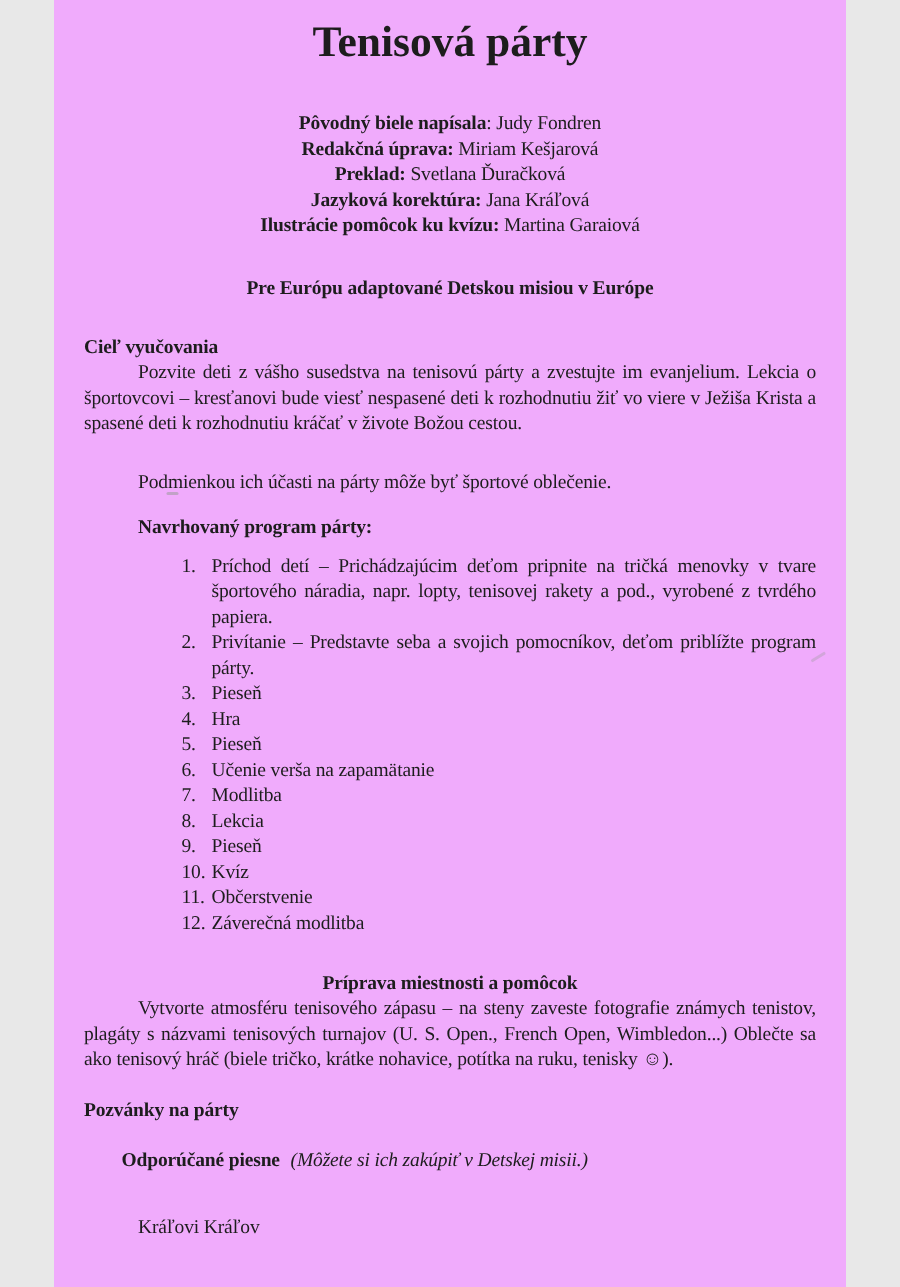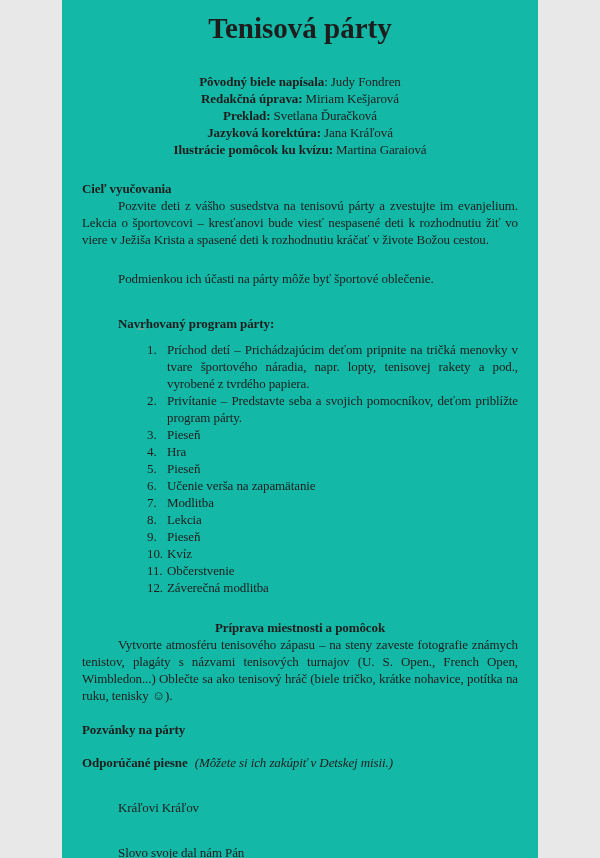--- a/index.html
+++ b/index.html
@@ -1,20 +1,20 @@
 <!DOCTYPE html>
 <html><head>
 <meta charset="utf-8">
 <style>
   html,body{margin:0;padding:0;background:#e8e8e8;}
   .page{
     position:relative;
-    width:476px;height:858px;
+    width:528px;height:858px;
     margin:0 auto;
-    background:#14b8a6;
+    background:#f0abfc;
     color:#1d1d1d;
     font-family:"Liberation Serif","DejaVu Serif",serif;
     font-size:13px;
     line-height:17px;
     letter-spacing:-0.1px;
     box-sizing:border-box;
     padding:12px 20px 0 20px;
     overflow:hidden;
   }
   .title{
@@ -43,41 +43,42 @@
   .para{
     margin:0;
     text-align:justify;
     text-indent:36px;
   }
   .note{
     margin:22px 0 0 0;
     text-indent:36px;
   }
   .program-heading{
-    margin-top:28px;
+    margin-top:13px;
     margin-left:36px;
   }
   .program-list{
     margin:9px 0 0 65px;
   }
   .li{
     display:flex;
   }
   .li .num{
     flex:0 0 20px;
   }
   .li .txt{
     flex:1;
     text-align:justify;
   }
   .prep-heading{margin-top:23px;text-align:center;}
   .inv-heading{margin-top:17px;}
   .songs-heading{
     margin-top:16px;
     font-weight:normal;
+    margin-left:25px;
   }
   .songs-heading b{font-weight:bold;}
   .songs-heading i{font-style:italic;margin-left:4px;}
   .song-line{
     margin-left:36px;
     margin-top:28px;
   }
   .artifact{
     position:absolute;
     background:#9a9a9a;
@@ -94,20 +95,21 @@
   <h1 class="title">Tenisová párty</h1>
 
   <div class="credits">
     <div class="credit-line"><b>Pôvodný biele napísala</b><span>: Judy Fondren</span></div>
     <div class="credit-line"><b>Redakčná úprava:</b><span> Miriam Kešjarová</span></div>
     <div class="credit-line"><b>Preklad:</b><span> Svetlana Ďuračková</span></div>
     <div class="credit-line"><b>Jazyková korektúra:</b><span> Jana Kráľová</span></div>
     <div class="credit-line"><b>Ilustrácie pomôcok ku kvízu:</b><span> Martina Garaiová</span></div>
   </div>
 
+  <p class="adaptation">Pre Európu adaptované Detskou misiou v Európe</p>
 
   <div>
     <p class="sec-heading goal-heading">Cieľ vyučovania</p>
     <p class="para">Pozvite deti z vášho susedstva na tenisovú párty a zvestujte im evanjelium. Lekcia o športovcovi – kresťanovi bude viesť nespasené deti k rozhodnutiu žiť vo viere v Ježiša Krista a spasené deti k rozhodnutiu kráčať v živote Božou cestou.</p>
     <p class="note">Podmienkou ich účasti na párty môže byť športové oblečenie.</p>
   </div>
 
   <div>
     <p class="sec-heading program-heading">Navrhovaný program párty:</p>
     <div class="program-list">

